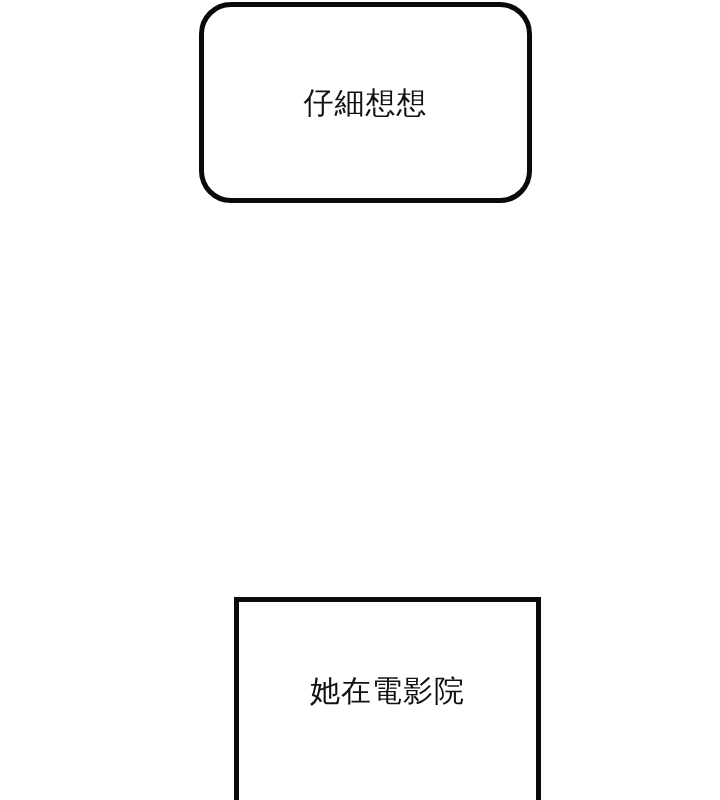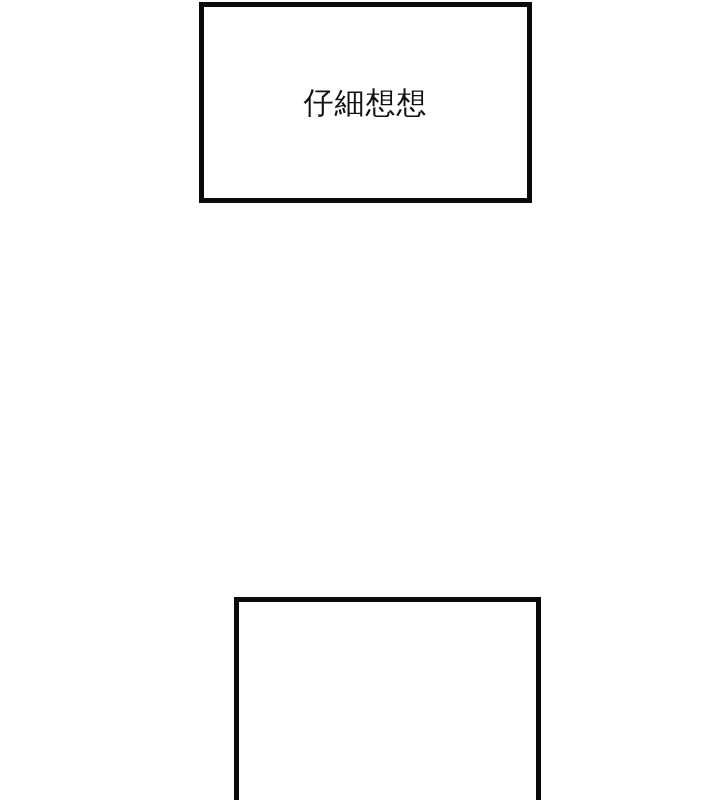--- a/index.html
+++ b/index.html
@@ -23,20 +23,21 @@
       align-items: center;
       justify-content: center;
       flex-direction: column;
       color: #111111;
     }
     #panel-1 {
       left: 199px;
       top: 2px;
       width: 333px;
       height: 201px;
+      border-radius: 32px;
     }
     #panel-2 {
       left: 234px;
       top: 597px;
       width: 307px;
       height: 230px;
       border-bottom: none;
     }
     .caption-line {
       font-size: 30px;
@@ -57,14 +58,15 @@
   </style>
 </head>
 <body>
 
 <div id="panel-1" class="panel">
   <div class="caption-line">仔細想想</div>
 </div>
 
 <div id="panel-2" class="panel">
   <div class="caption-wrap">
+    <div class="caption-line">她在電影院</div>
   </div>
 </div>
 
 </body></html>

